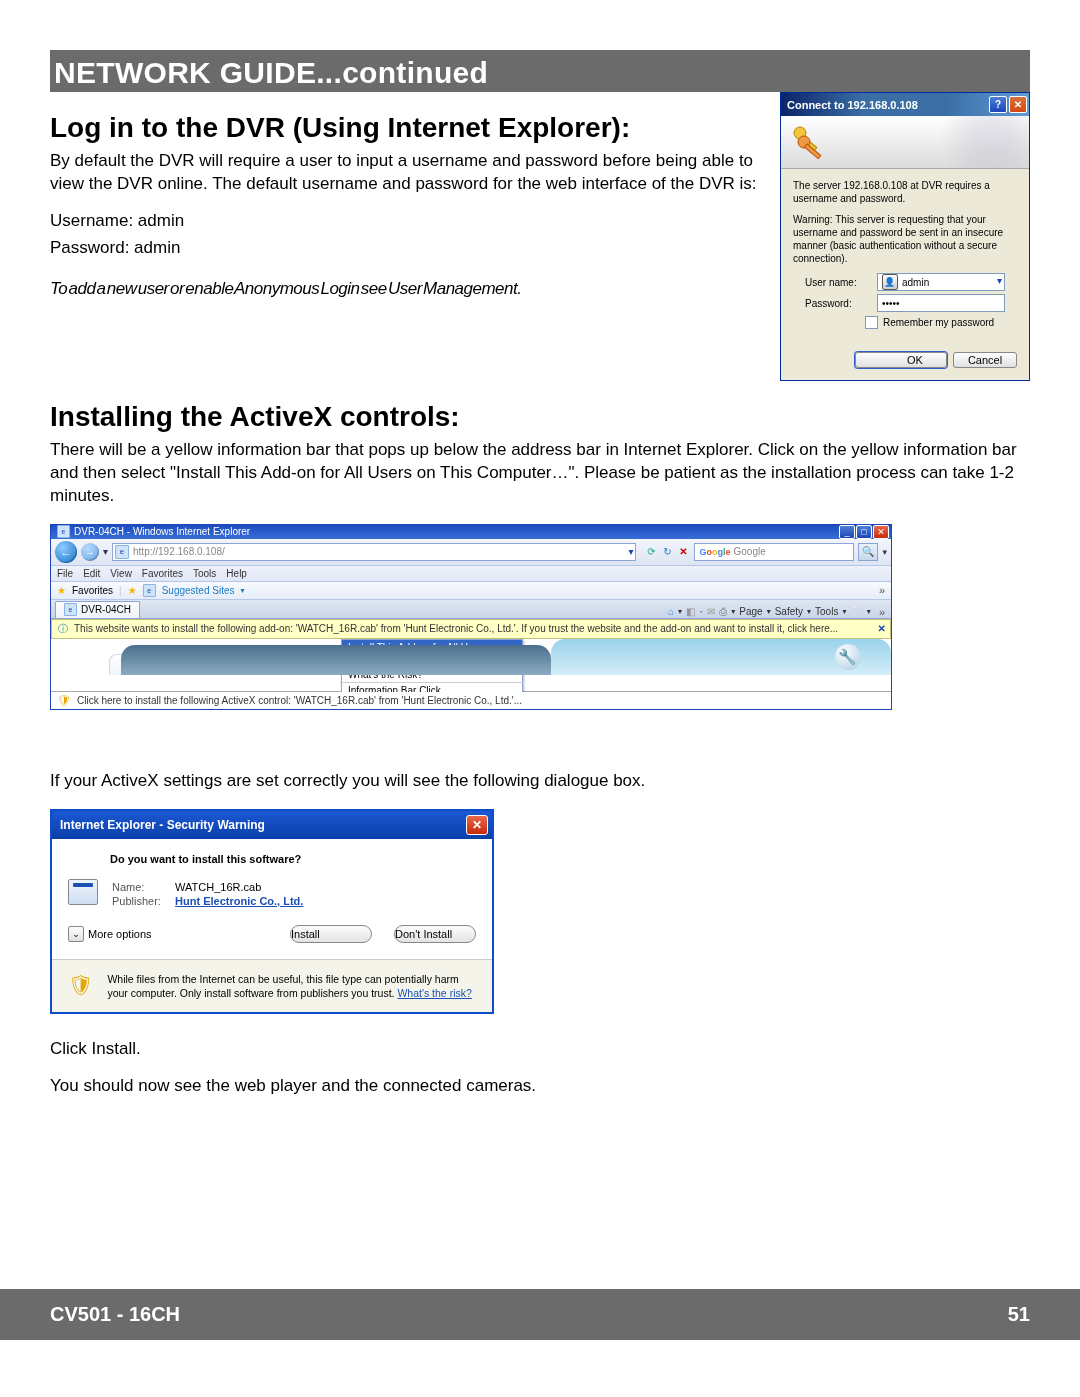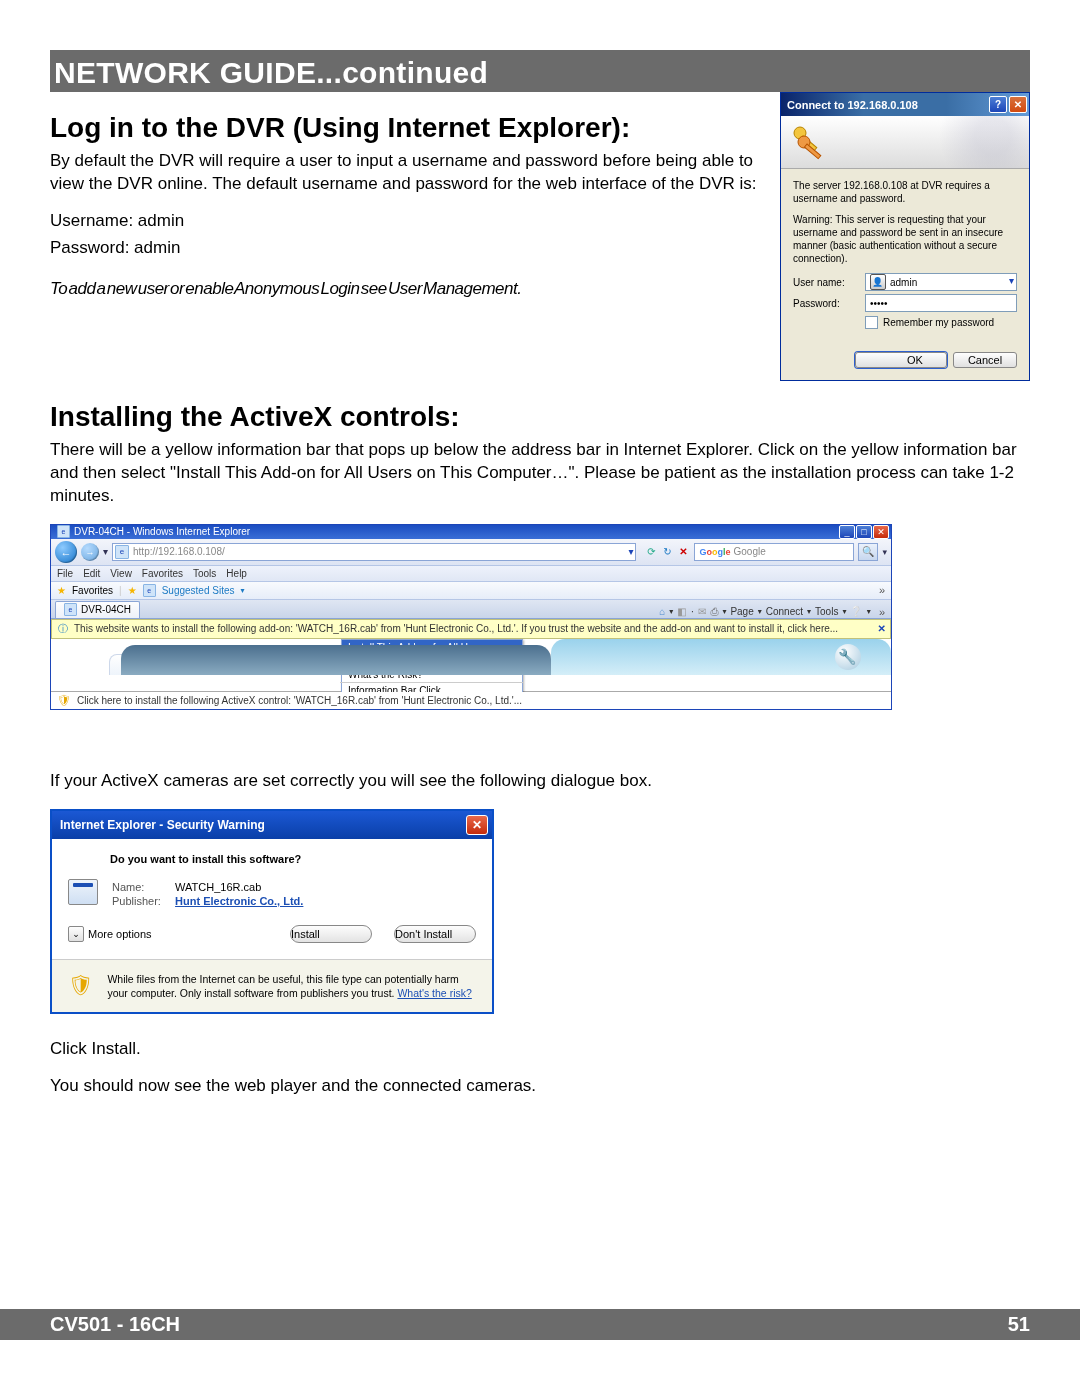--- a/index.html
+++ b/index.html
@@ -27,21 +27,21 @@
   }
   .footer-bar {
     position: absolute;
     bottom: 0;
     left: 0;
     right: 0;
     background: #6b6b6b;
     color: #fff;
     font-weight: bold;
     font-size: 20px;
-    padding: 4px 50px;
+    padding: 14px 50px;
     display: flex;
     justify-content: space-between;
     font-family: "Arial Narrow", Arial, sans-serif;
     font-stretch: condensed;
   }
   h2.section {
     font-size: 28px;
     font-weight: bold;
     margin: 20px 0 6px 0;
     font-family: "Arial Narrow", Arial, sans-serif;
@@ -107,21 +107,21 @@
   }
   .ghost-keys {
     position: absolute;
     right: 0; top: 0;
     width: 120px; height: 52px;
     opacity: 0.18;
     background: radial-gradient(circle at 70% 40%, #88a 20%, transparent 60%);
   }
   .win-body { padding: 10px 12px; }
   .win-body .msg { margin-bottom: 8px; line-height: 1.3; }
-  .win-body .row { display: flex; margin: 3px 0; align-items: center; }
+  .win-body .row { display: flex; margin: 3px 12px; align-items: center; }
   .win-body .row .lbl { width: 72px; }
   .win-input {
     flex: 1;
     border: 1px solid #7f9db9;
     background: #fff;
     height: 16px;
     display: flex;
     align-items: center;
     padding: 0 4px;
     position: relative;
@@ -455,21 +455,21 @@
       <div class="ie-page-tools">
         <span style="color:#4a8ad0">⌂</span>
           <span style="font-size:8px">▾</span>
         <span style="color:#999">◧</span>
         <span>·</span>
         <span style="color:#999">✉</span>
         <span style="color:#666">⎙</span>
           <span style="font-size:8px">▾</span>
         <span>Page</span>
           <span style="font-size:8px">▾</span>
-        <span>Connect</span>
+        <span>Safety</span>
           <span style="font-size:8px">▾</span>
         <span>Tools</span>
           <span style="font-size:8px">▾</span>
         <span style="color:#1c7ac4">❔</span>
           <span style="font-size:8px">▾</span>
         <span style="font-size:11px;color:#555;margin-left:4px">»</span>
       </div>
     </div>
     <div class="ie-infobar">
       <span style="color:#1c7ac4">ⓘ</span>
@@ -491,21 +491,21 @@
           <div class="wrench-circle">🔧</div>
         </div>
       </div>
     </div>
     <div class="ie-bottom-msg">
       <span class="shield">🛡</span>
       <span>Click here to install the following ActiveX control: 'WATCH_16R.cab' from 'Hunt Electronic Co., Ltd.'...</span>
     </div>
   </div>
 
-  <p class="body-text" style="margin-top:60px">If your ActiveX cameras are set correctly you will see the following dialogue box.</p>
+  <p class="body-text" style="margin-top:60px">If your ActiveX settings are set correctly you will see the following dialogue box.</p>
 
   <div class="sec-dialog" style="margin-top:16px">
     <div class="sec-title">
       <span>Internet Explorer - Security Warning</span>
       <div class="close">✕</div>
     </div>
     <div class="sec-body">
       <div class="sec-q">Do you want to install this software?</div>
       <div class="sec-info">
         <div class="disk-icon"></div>

